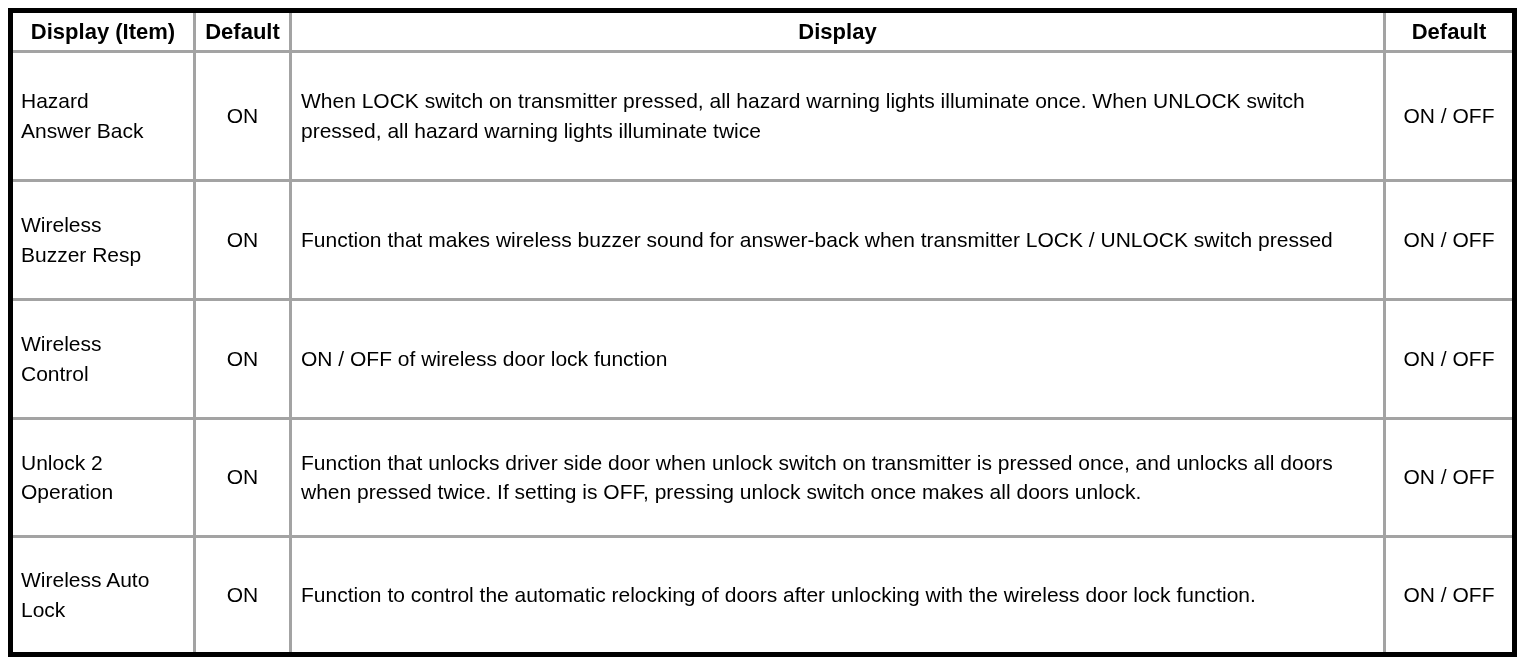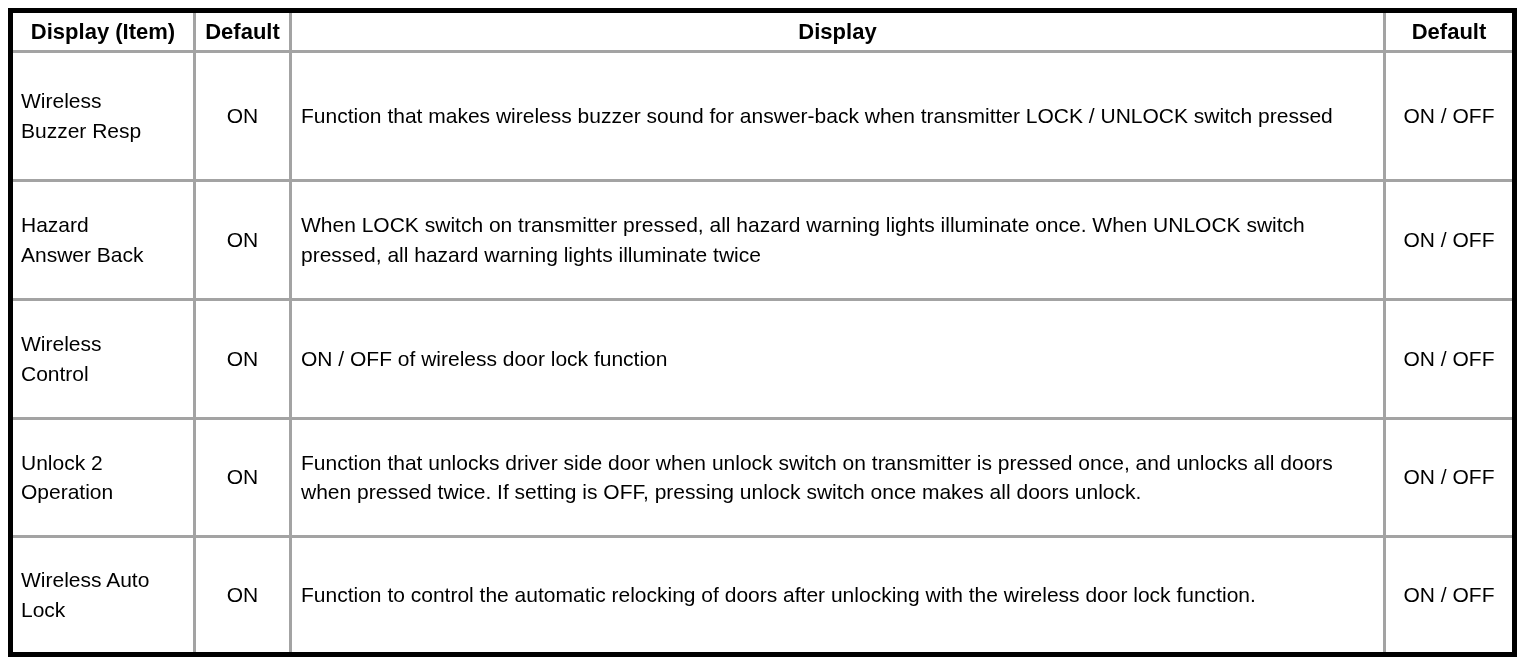--- a/index.html
+++ b/index.html
@@ -88,29 +88,29 @@
     <thead>
       <tr>
         <th>Display (Item)</th>
         <th>Default</th>
         <th>Display</th>
         <th>Default</th>
       </tr>
     </thead>
     <tbody>
         <tr>
+          <td class="col-item">Hazard Answer Back</td>
+          <td class="col-default">ON</td>
+          <td class="col-contents">When LOCK switch on transmitter pressed, all hazard warning lights illuminate once. When UNLOCK switch pressed, all hazard warning lights illuminate twice</td>
+          <td class="col-setting">ON / OFF</td>
+        </tr>
+        <tr>
           <td class="col-item">Wireless Buzzer Resp</td>
           <td class="col-default">ON</td>
           <td class="col-contents">Function that makes wireless buzzer sound for answer-back when transmitter LOCK / UNLOCK switch pressed</td>
-          <td class="col-setting">ON / OFF</td>
-        </tr>
-        <tr>
-          <td class="col-item">Hazard Answer Back</td>
-          <td class="col-default">ON</td>
-          <td class="col-contents">When LOCK switch on transmitter pressed, all hazard warning lights illuminate once. When UNLOCK switch pressed, all hazard warning lights illuminate twice</td>
           <td class="col-setting">ON / OFF</td>
         </tr>
         <tr>
           <td class="col-item">Wireless Control</td>
           <td class="col-default">ON</td>
           <td class="col-contents">ON / OFF of wireless door lock function</td>
           <td class="col-setting">ON / OFF</td>
         </tr>
         <tr>
           <td class="col-item">Unlock 2 Operation</td>

